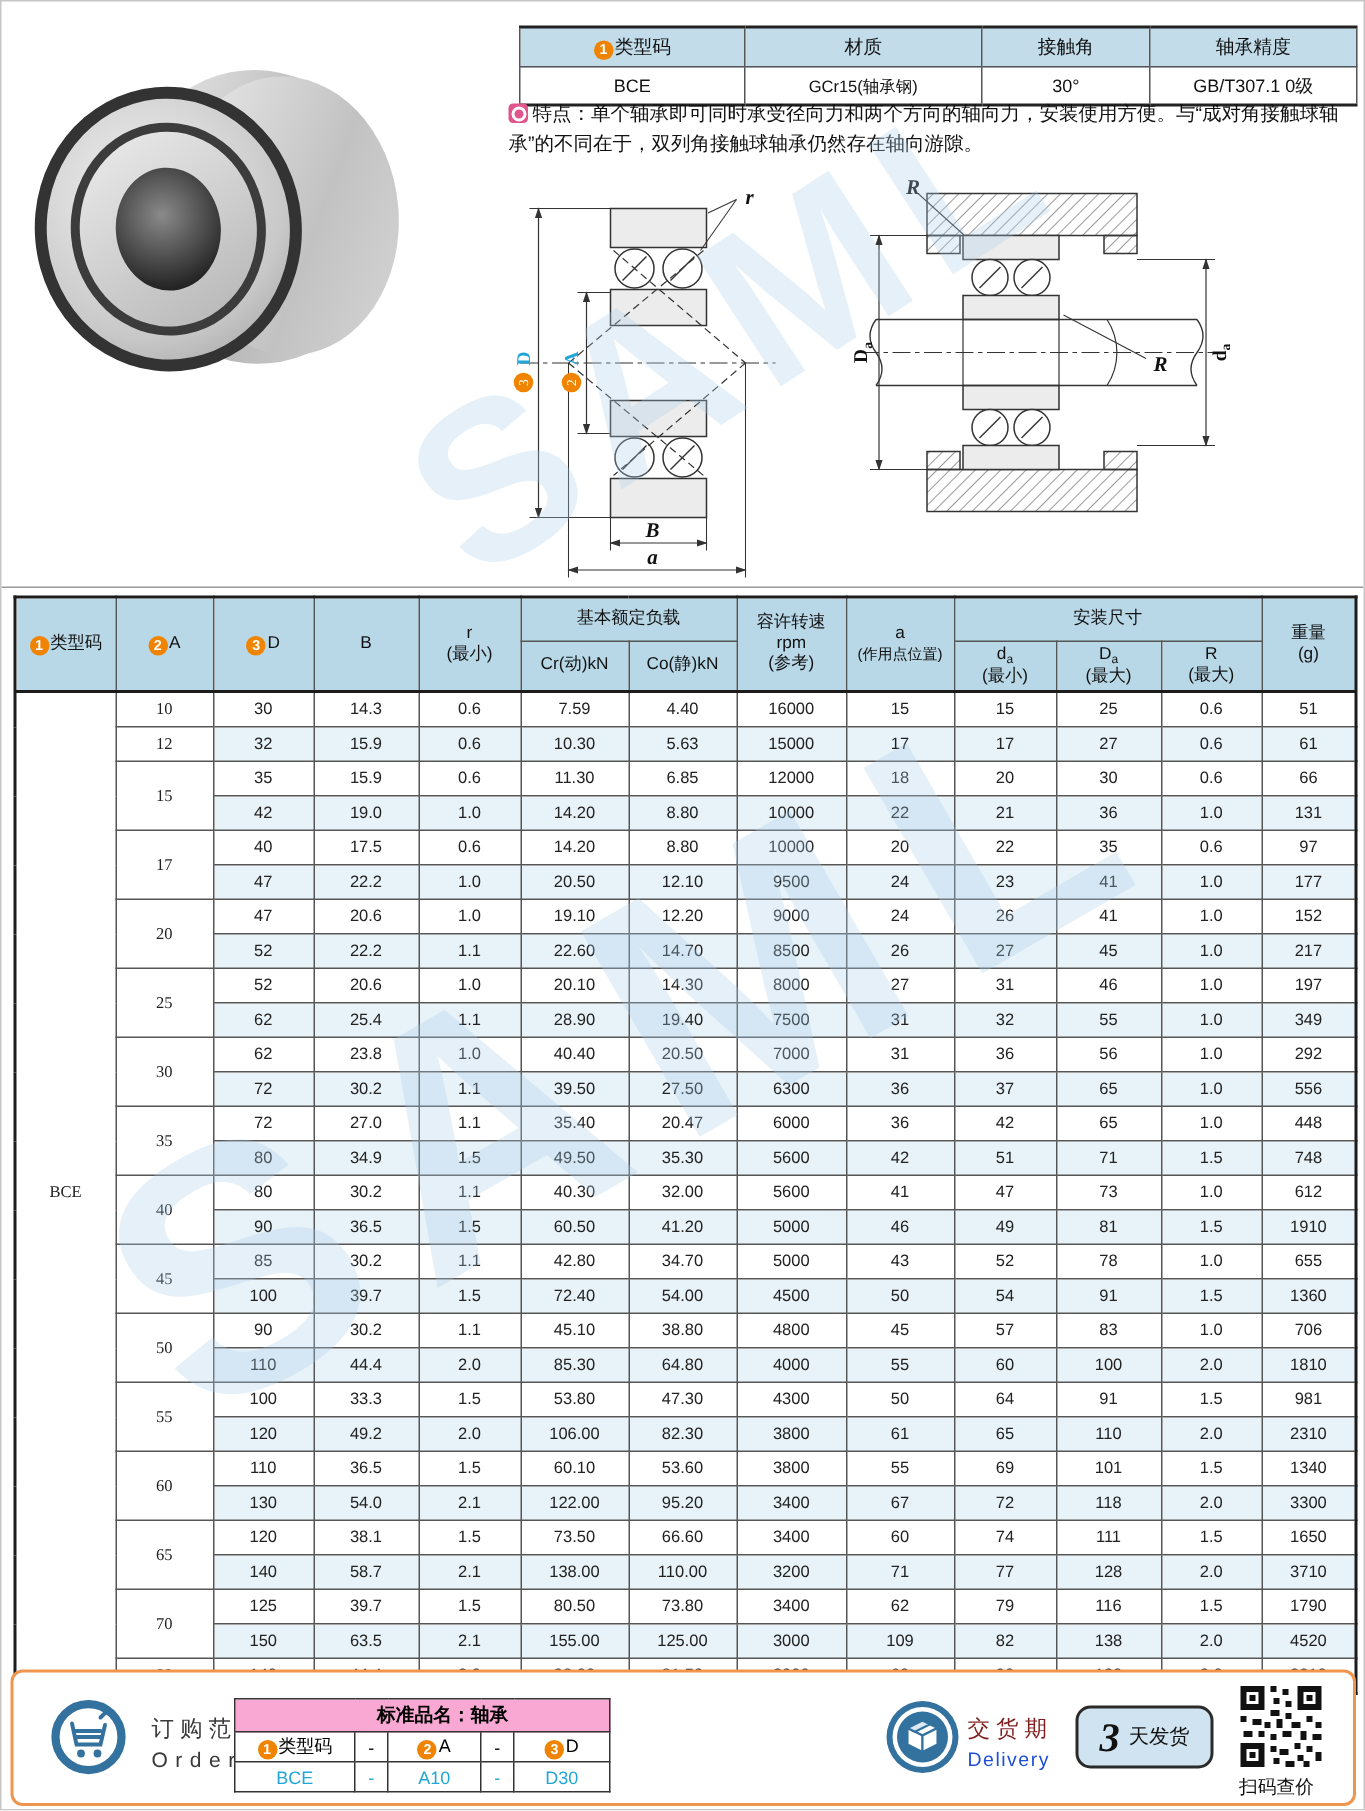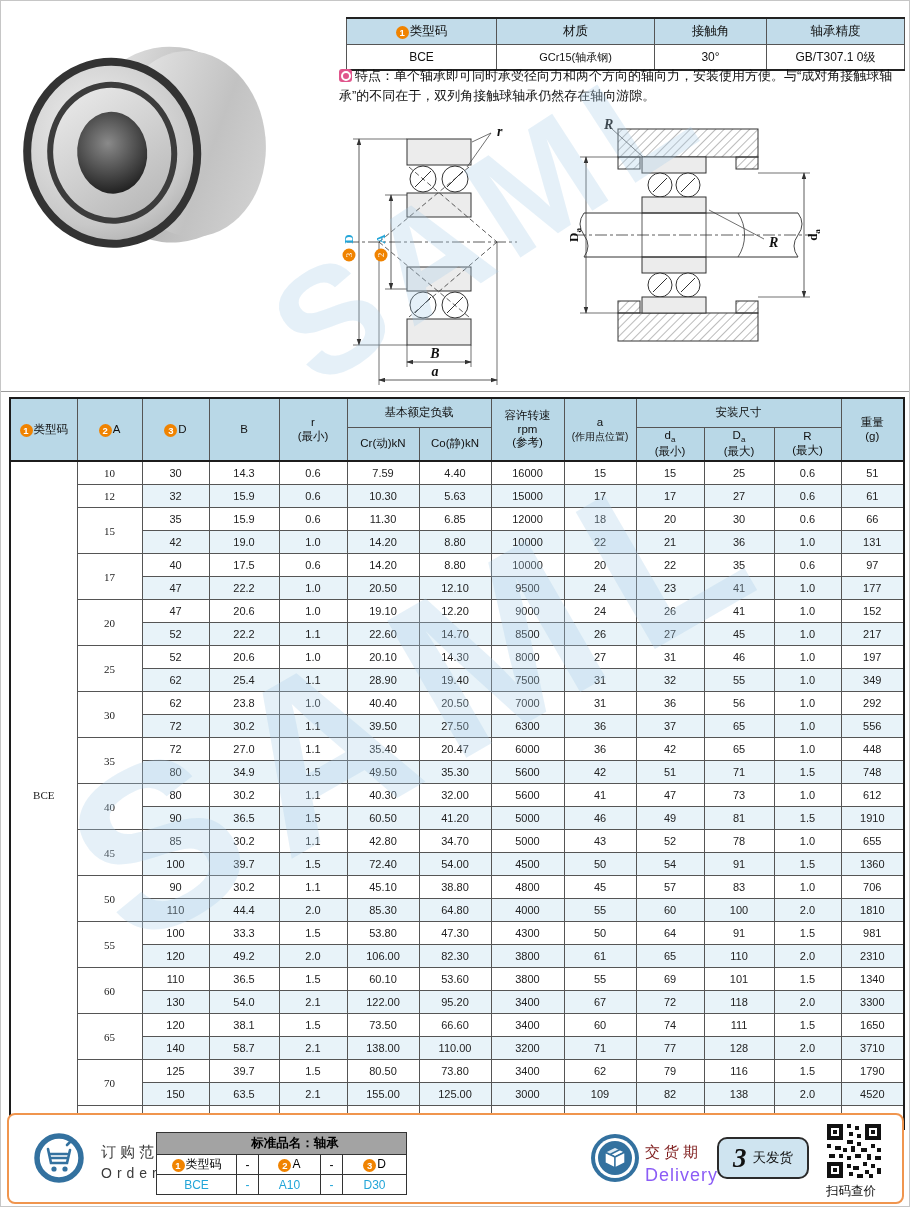--- a/index.html
+++ b/index.html
@@ -60,25 +60,25 @@
   sub{font-size:8px;}
 
   
   .order-box{position:absolute;left:6px;top:1112px;width:897px;height:91px;border:2px solid #f0954e;border-radius:8px;
              box-sizing:border-box;background:#fff;}
   .cart-icon{position:absolute;left:24px;top:17px;}
   .ord-cn{position:absolute;left:92px;top:28px;font-size:15px;color:#3a3a3a;letter-spacing:4px;}
   .ord-en{position:absolute;left:92px;top:50px;font-size:14px;color:#3a3a3a;letter-spacing:5px;}
   .otable{position:absolute;left:147px;top:17px;border-collapse:collapse;table-layout:fixed;background:#fff;border:1.5px solid #333;}
   .otable th,.otable td{border:1px solid #333;text-align:center;font-size:12px;height:19px;padding:0 2px;}
-  .otable .ttl{font-weight:bold;font-size:12.5px;height:21px;background:#a3a3a3;padding-left:29px;}
+  .otable .ttl{font-weight:bold;font-size:12.5px;height:21px;background:#f9a8d4;padding-left:29px;}
   .otable th{font-weight:normal;}
   .deliv-icon{position:absolute;left:580px;top:17px;}
   .del-cn{position:absolute;left:636px;top:28px;font-size:15px;color:#7f1d1d;letter-spacing:4px;}
-  .del-en{position:absolute;left:636px;top:50px;font-size:18px;color:#8b5cf6;letter-spacing:1px;}
+  .del-en{position:absolute;left:636px;top:50px;font-size:13px;color:#1d4ed8;letter-spacing:1px;}
   .days-btn{position:absolute;left:708px;top:22px;width:92px;height:42px;border:2px solid #2b2b2b;border-radius:10px;
             background:#cfe4f0;display:flex;align-items:center;justify-content:center;gap:6px;box-sizing:border-box;}
   .days-num{font-family:"Liberation Serif",serif;font-style:italic;font-size:27px;font-weight:bold;color:#111;}
   .days-suffix{font-size:13.5px;color:#111;}
   .qr{position:absolute;left:816px;top:7px;}
   .qr-cap{position:absolute;left:806px;top:68px;width:72px;text-align:center;font-size:12.5px;color:#111;}
 </style>
 </head>
 <body>
 

